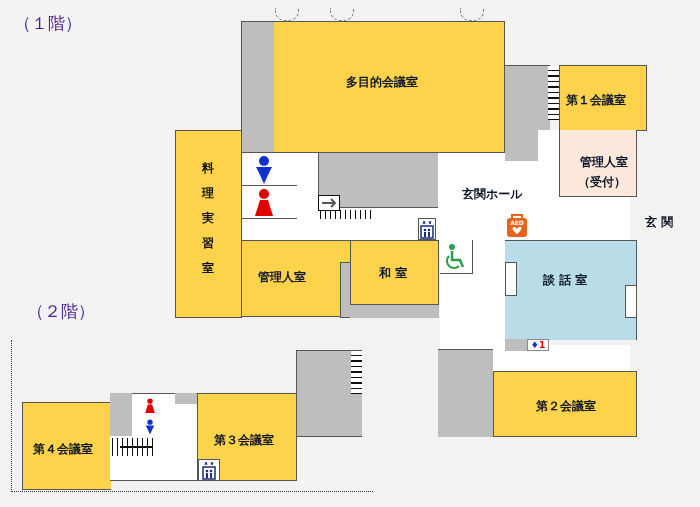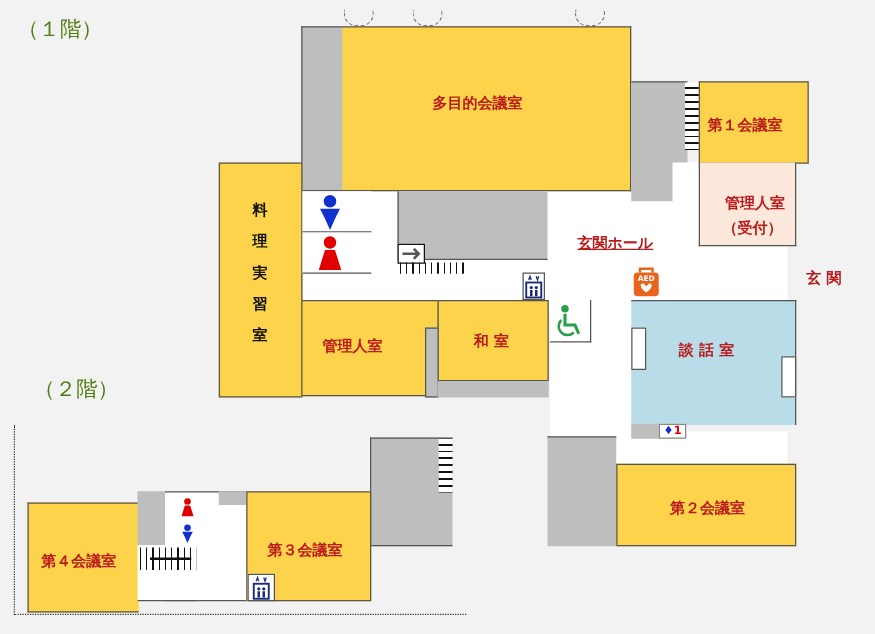--- a/index.html
+++ b/index.html
@@ -3,22 +3,22 @@
 <meta charset="utf-8">
 <style>
   html,body{margin:0;padding:0;}
   body{width:700px;height:507px;background:#f2f2f2;position:relative;overflow:hidden;font-family:"DejaVu Sans",sans-serif;}
   .abs{position:absolute;box-sizing:border-box;}
   .room{background:#fcd34a;border:1.5px solid #555;}
   .gray{background:#bebebe;}
   .white{background:#fff;}
   .pink{background:#fce8da;border:1.5px solid #555;}
   .blue{background:#b9dde8;}
-  .label{position:absolute;font-weight:bold;font-size:12px;color:#b91c1c;white-space:nowrap;}
-  .floor-label{position:absolute;font-size:17px;color:#4d7c0f;}
+  .label{position:absolute;font-weight:bold;font-size:12px;color:#0f172a;white-space:nowrap;}
+  .floor-label{position:absolute;font-size:17px;color:#4c1d95;}
   .stairs{position:absolute;background:repeating-linear-gradient(to bottom,#fff 0 4px,#111 4px 5.5px);}
   .door{position:absolute;border:1px dashed #777;border-radius:0 0 10px 10px;border-top:none;}
   .vlabel{position:absolute;font-weight:bold;font-size:12px;color:#111;width:14px;text-align:center;line-height:25px;}
   .dotbox{position:absolute;border-left:1px dotted #333;border-bottom:1px dotted #333;}
   svg{display:block;}
 </style>
 </head>
 <body>
 
 <div class="floor-label" style="left:14px;top:12px;">（１階）</div>
@@ -100,21 +100,21 @@
   <div class="abs room" style="left:241px;top:240px;width:110px;height:77px;">
     <div class="label" style="left:16px;top:28px;">管理人室</div>
   </div>
 
   <div class="abs room" style="left:350px;top:240px;width:89px;height:65px;">
     <div class="label" style="left:28px;top:24px;">和 室</div>
   </div>
   <div class="abs gray" style="left:340px;top:262px;width:11px;height:56px;border:1px solid #555;"></div>
   <div class="abs gray" style="left:350px;top:305px;width:89px;height:13px;"></div>
 
-  <div class="label" style="left:462px;top:186px;text-decoration:underline;">玄関ホール</div>
+  <div class="label" style="left:462px;top:186px;">玄関ホール</div>
 
   <div class="abs" style="left:505px;top:212px;width:24px;height:26px;">
     <svg width="24" height="26" viewBox="0 0 24 26">
         <path d="M7 6 V3 H17 V6" stroke="#e8631c" stroke-width="2" fill="none"></path>
         <rect x="2" y="6" width="20" height="19" rx="3" fill="#e8631c"></rect>
         <text x="12" y="13" font-size="6" fill="#fff" text-anchor="middle" font-family="DejaVu Sans, sans-serif" font-weight="bold">AED</text>
         <path d="M12 22 C6 18 7 14 10 15 L12 17 L14 15 C17 14 18 18 12 22Z" fill="#fff"></path>
       </svg>
   </div>
 

